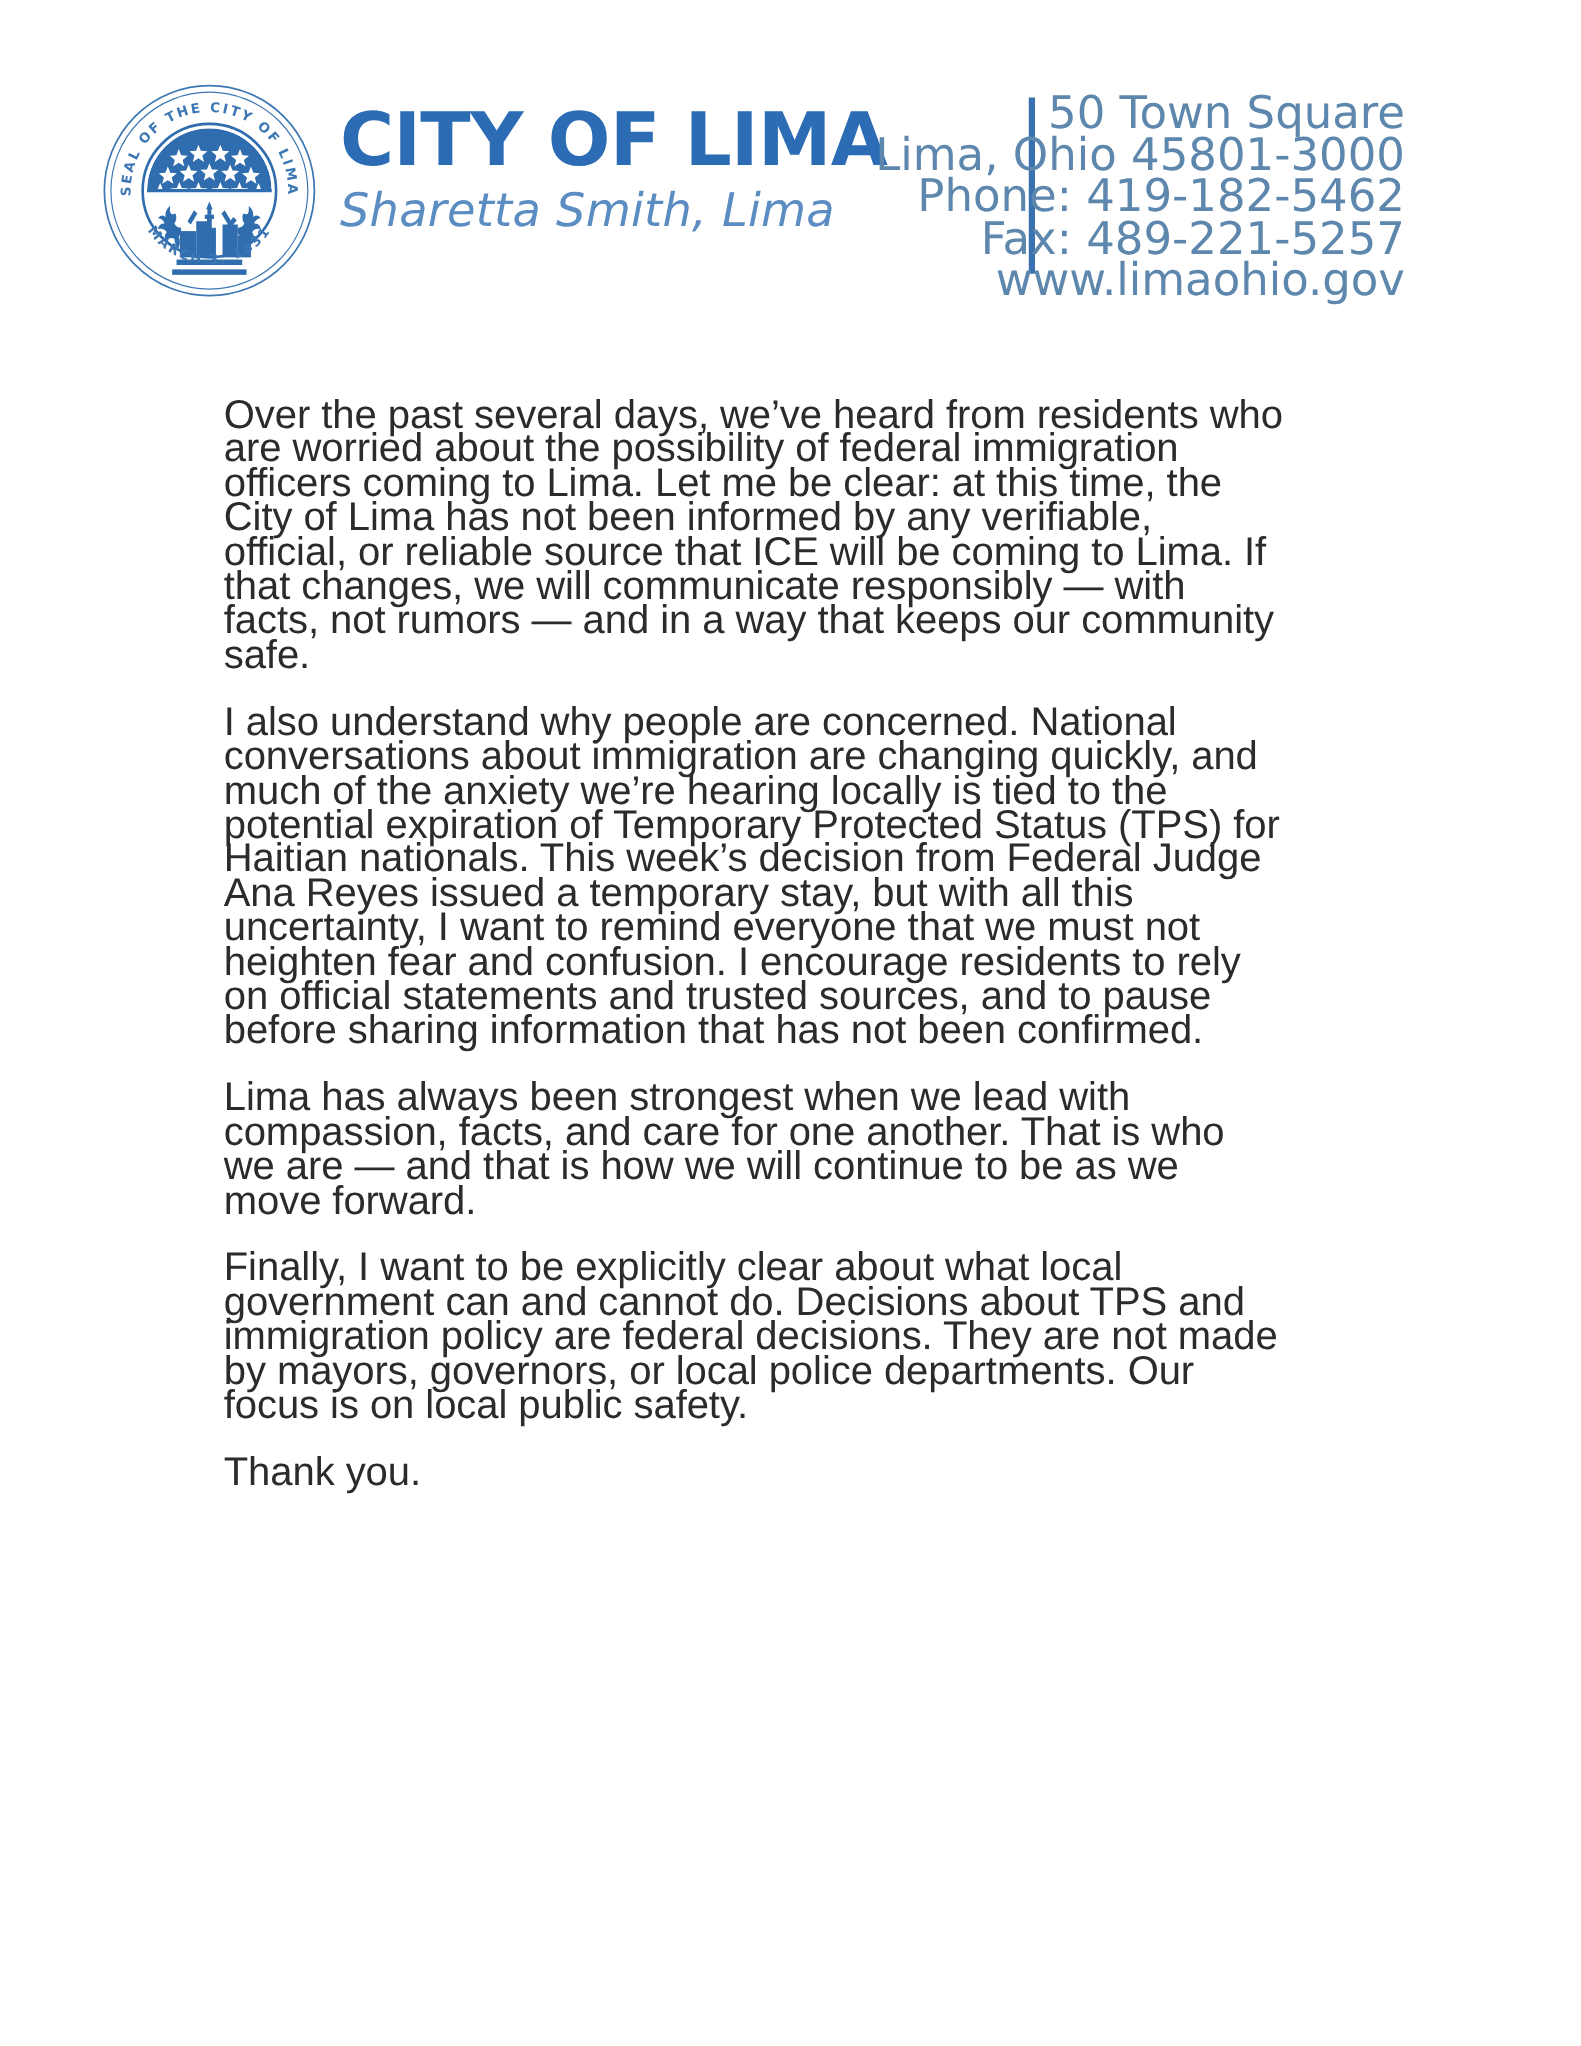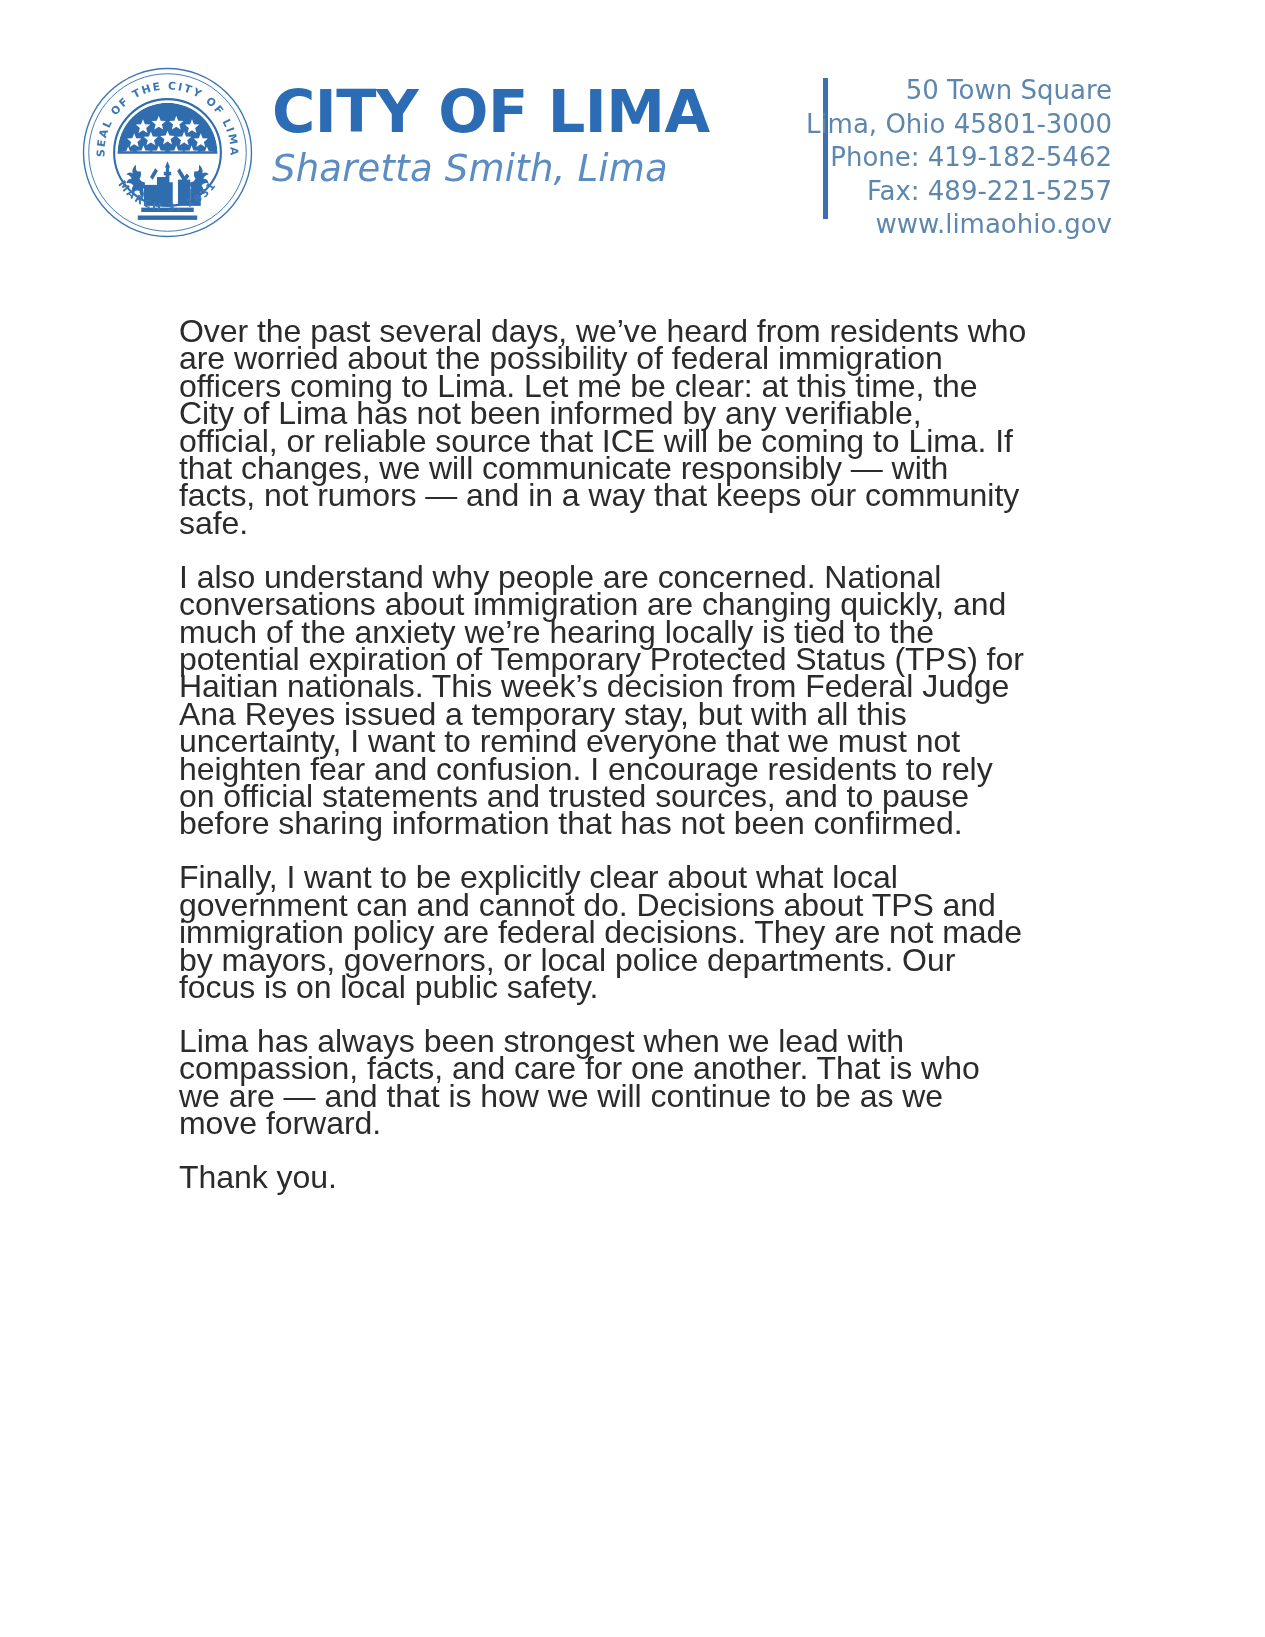--- a/index.html
+++ b/index.html
@@ -76,26 +76,26 @@
     position: absolute;
     left: 823px;
     top: 78px;
     width: 5px;
     height: 141px;
     background: #3A72AF;
   }
 
   .contact-block {
     position: absolute;
-    right: 153px;
+    right: 141px;
     top: 74px;
     text-align: right;
     font-family: "DejaVu Sans", sans-serif;
     font-weight: 400;
-    font-size: 26px;
+    font-size: 36px;
     line-height: 33.5px;
     color: #5E87AD;
     white-space: nowrap;
   }
   .contact-line { display: block; }
 
   
   .letter-body {
     position: absolute;
     left: 179px;
@@ -202,18 +202,18 @@
       <span class="contact-line">Lima, Ohio 45801-3000</span>
       <span class="contact-line">Phone: 419-182-5462</span>
       <span class="contact-line">Fax: 489-221-5257</span>
       <span class="contact-line">www.limaohio.gov</span>
     </div>
   </div>
 
   <div class="letter-body">
     <p class="para">Over the past several days, we’ve heard from residents who are worried about the possibility of federal immigration officers coming to Lima. Let me be clear: at this time, the City of Lima has not been informed by any verifiable, official, or reliable source that ICE will be coming to Lima. If that changes, we will communicate responsibly — with facts, not rumors — and in a way that keeps our community safe.</p>
     <p class="para">I also understand why people are concerned. National conversations about immigration are changing quickly, and much of the anxiety we’re hearing locally is tied to the potential expiration of Temporary Protected Status (TPS) for Haitian nationals. This week’s decision from Federal Judge Ana Reyes issued a temporary stay, but with all this uncertainty, I want to remind everyone that we must not heighten fear and confusion. I encourage residents to rely on official statements and trusted sources, and to pause before sharing information that has not been confirmed.</p>
+    <p class="para">Lima has always been strongest when we lead with compassion, facts, and care for one another. That is who we are — and that is how we will continue to be as we move forward.</p>
     <p class="para">Finally, I want to be explicitly clear about what local government can and cannot do. Decisions about TPS and immigration policy are federal decisions. They are not made by mayors, governors, or local police departments. Our focus is on local public safety.</p>
-    <p class="para">Lima has always been strongest when we lead with compassion, facts, and care for one another. That is who we are — and that is how we will continue to be as we move forward.</p>
     <p class="para">Thank you.</p>
   </div>
 
 </div>
 
 </body></html>

